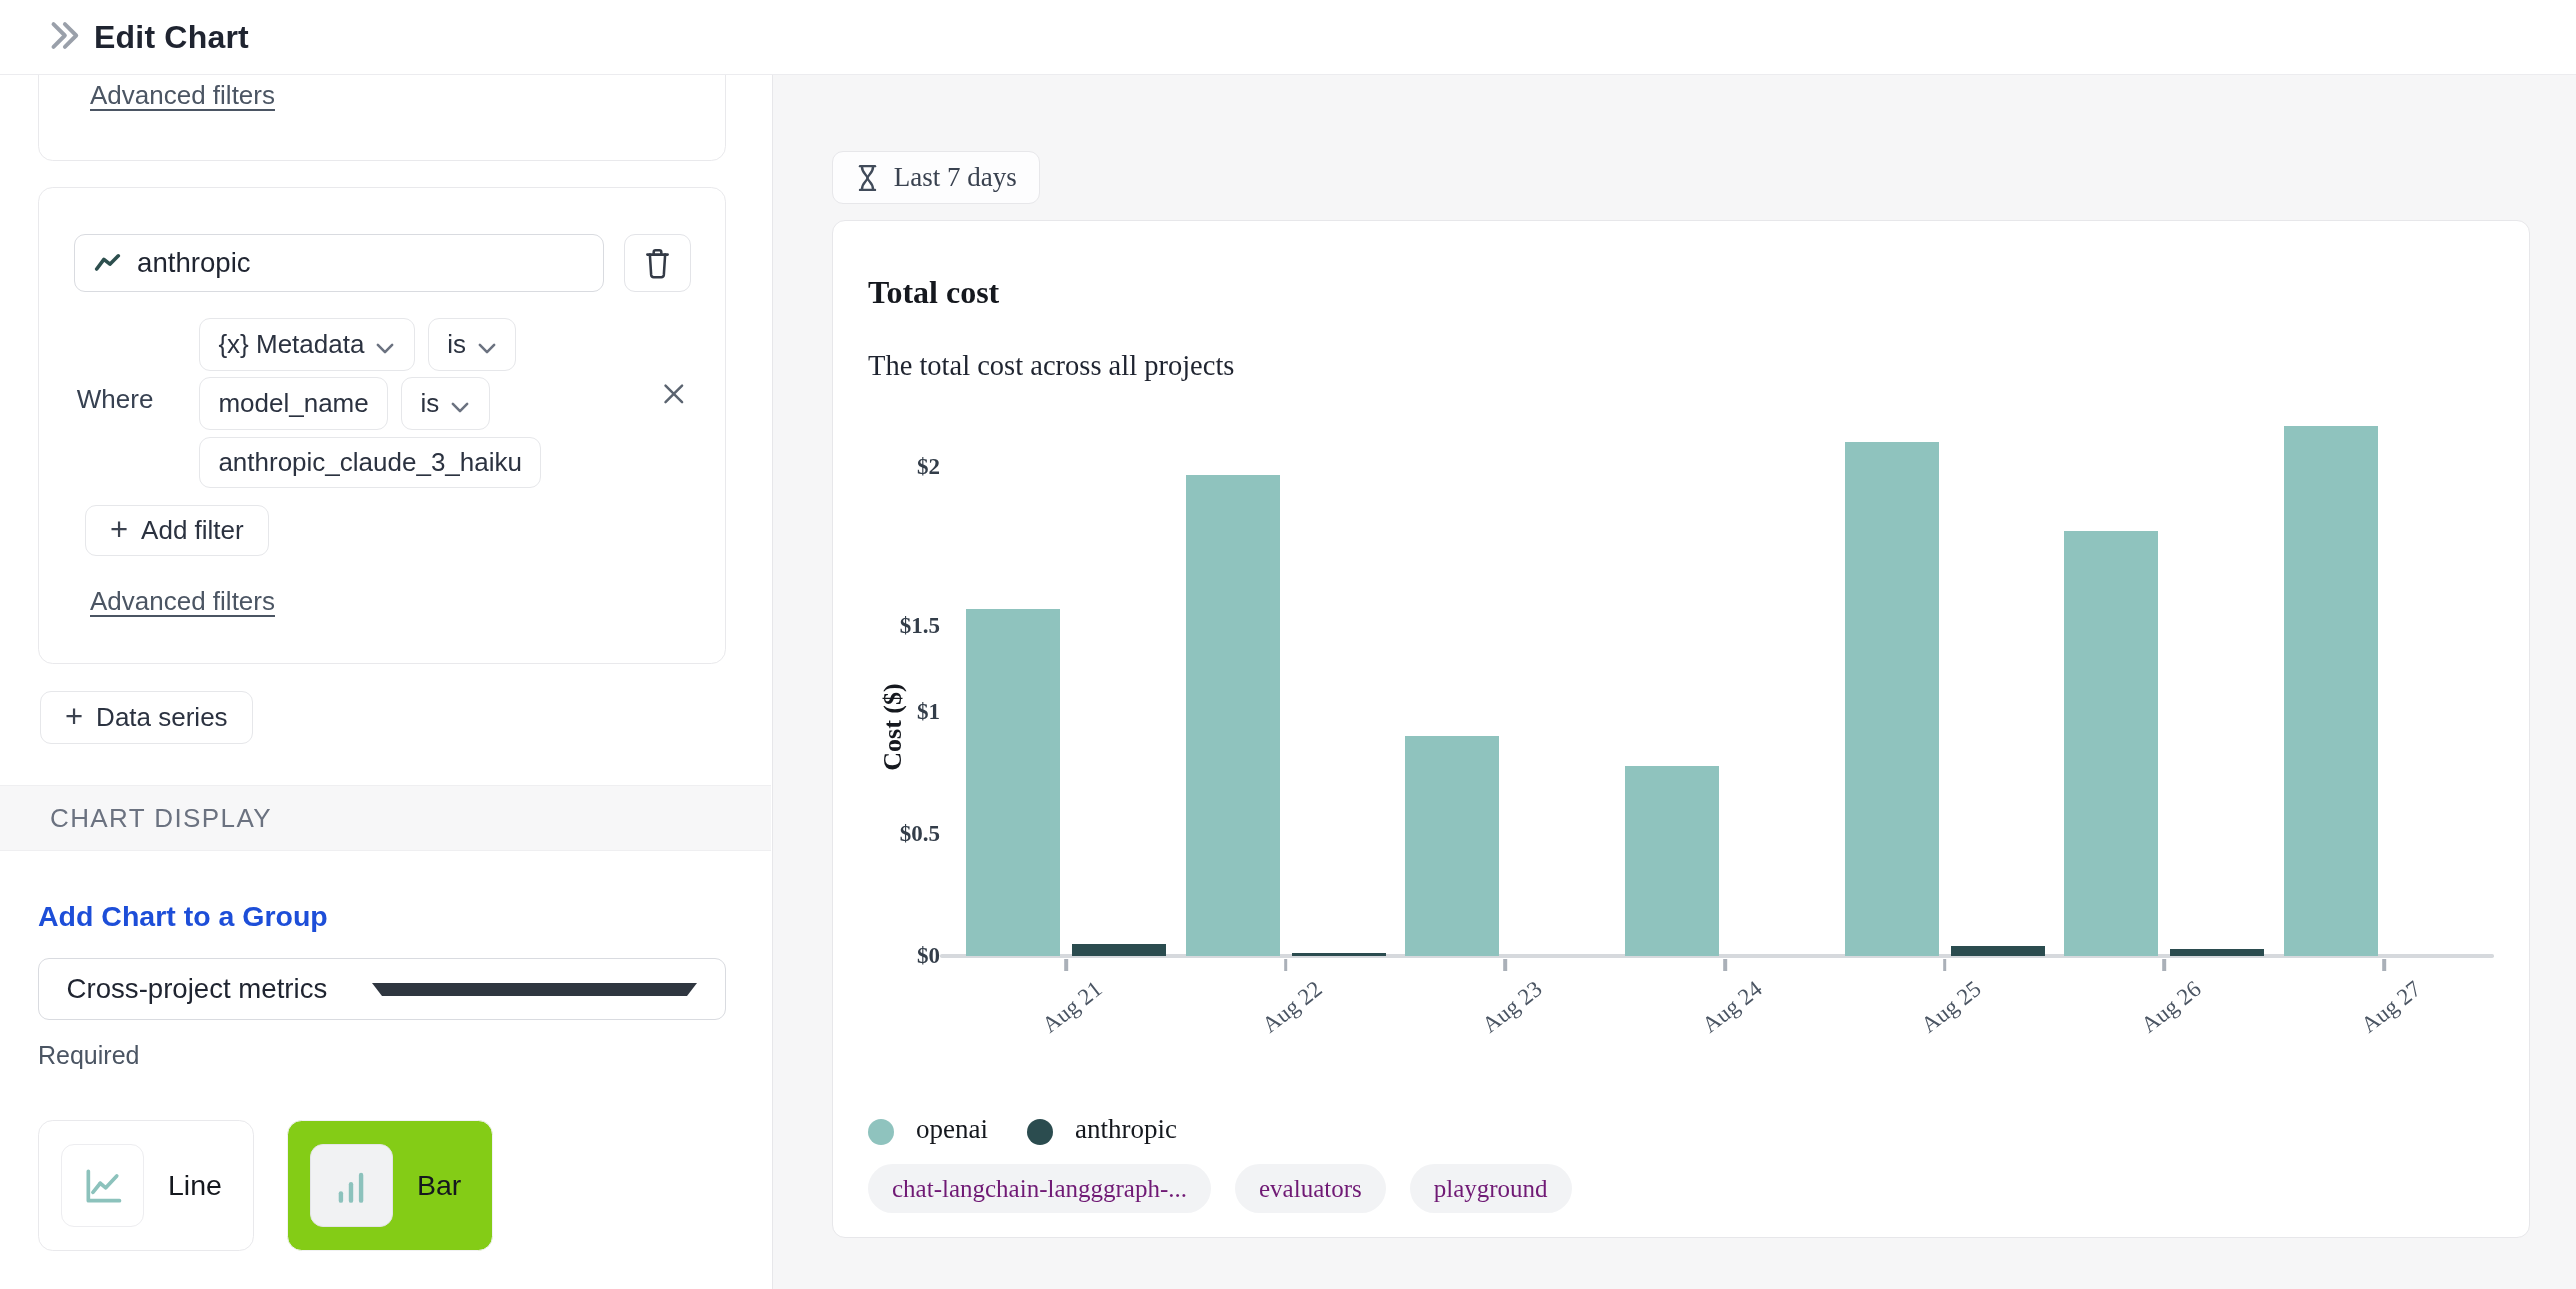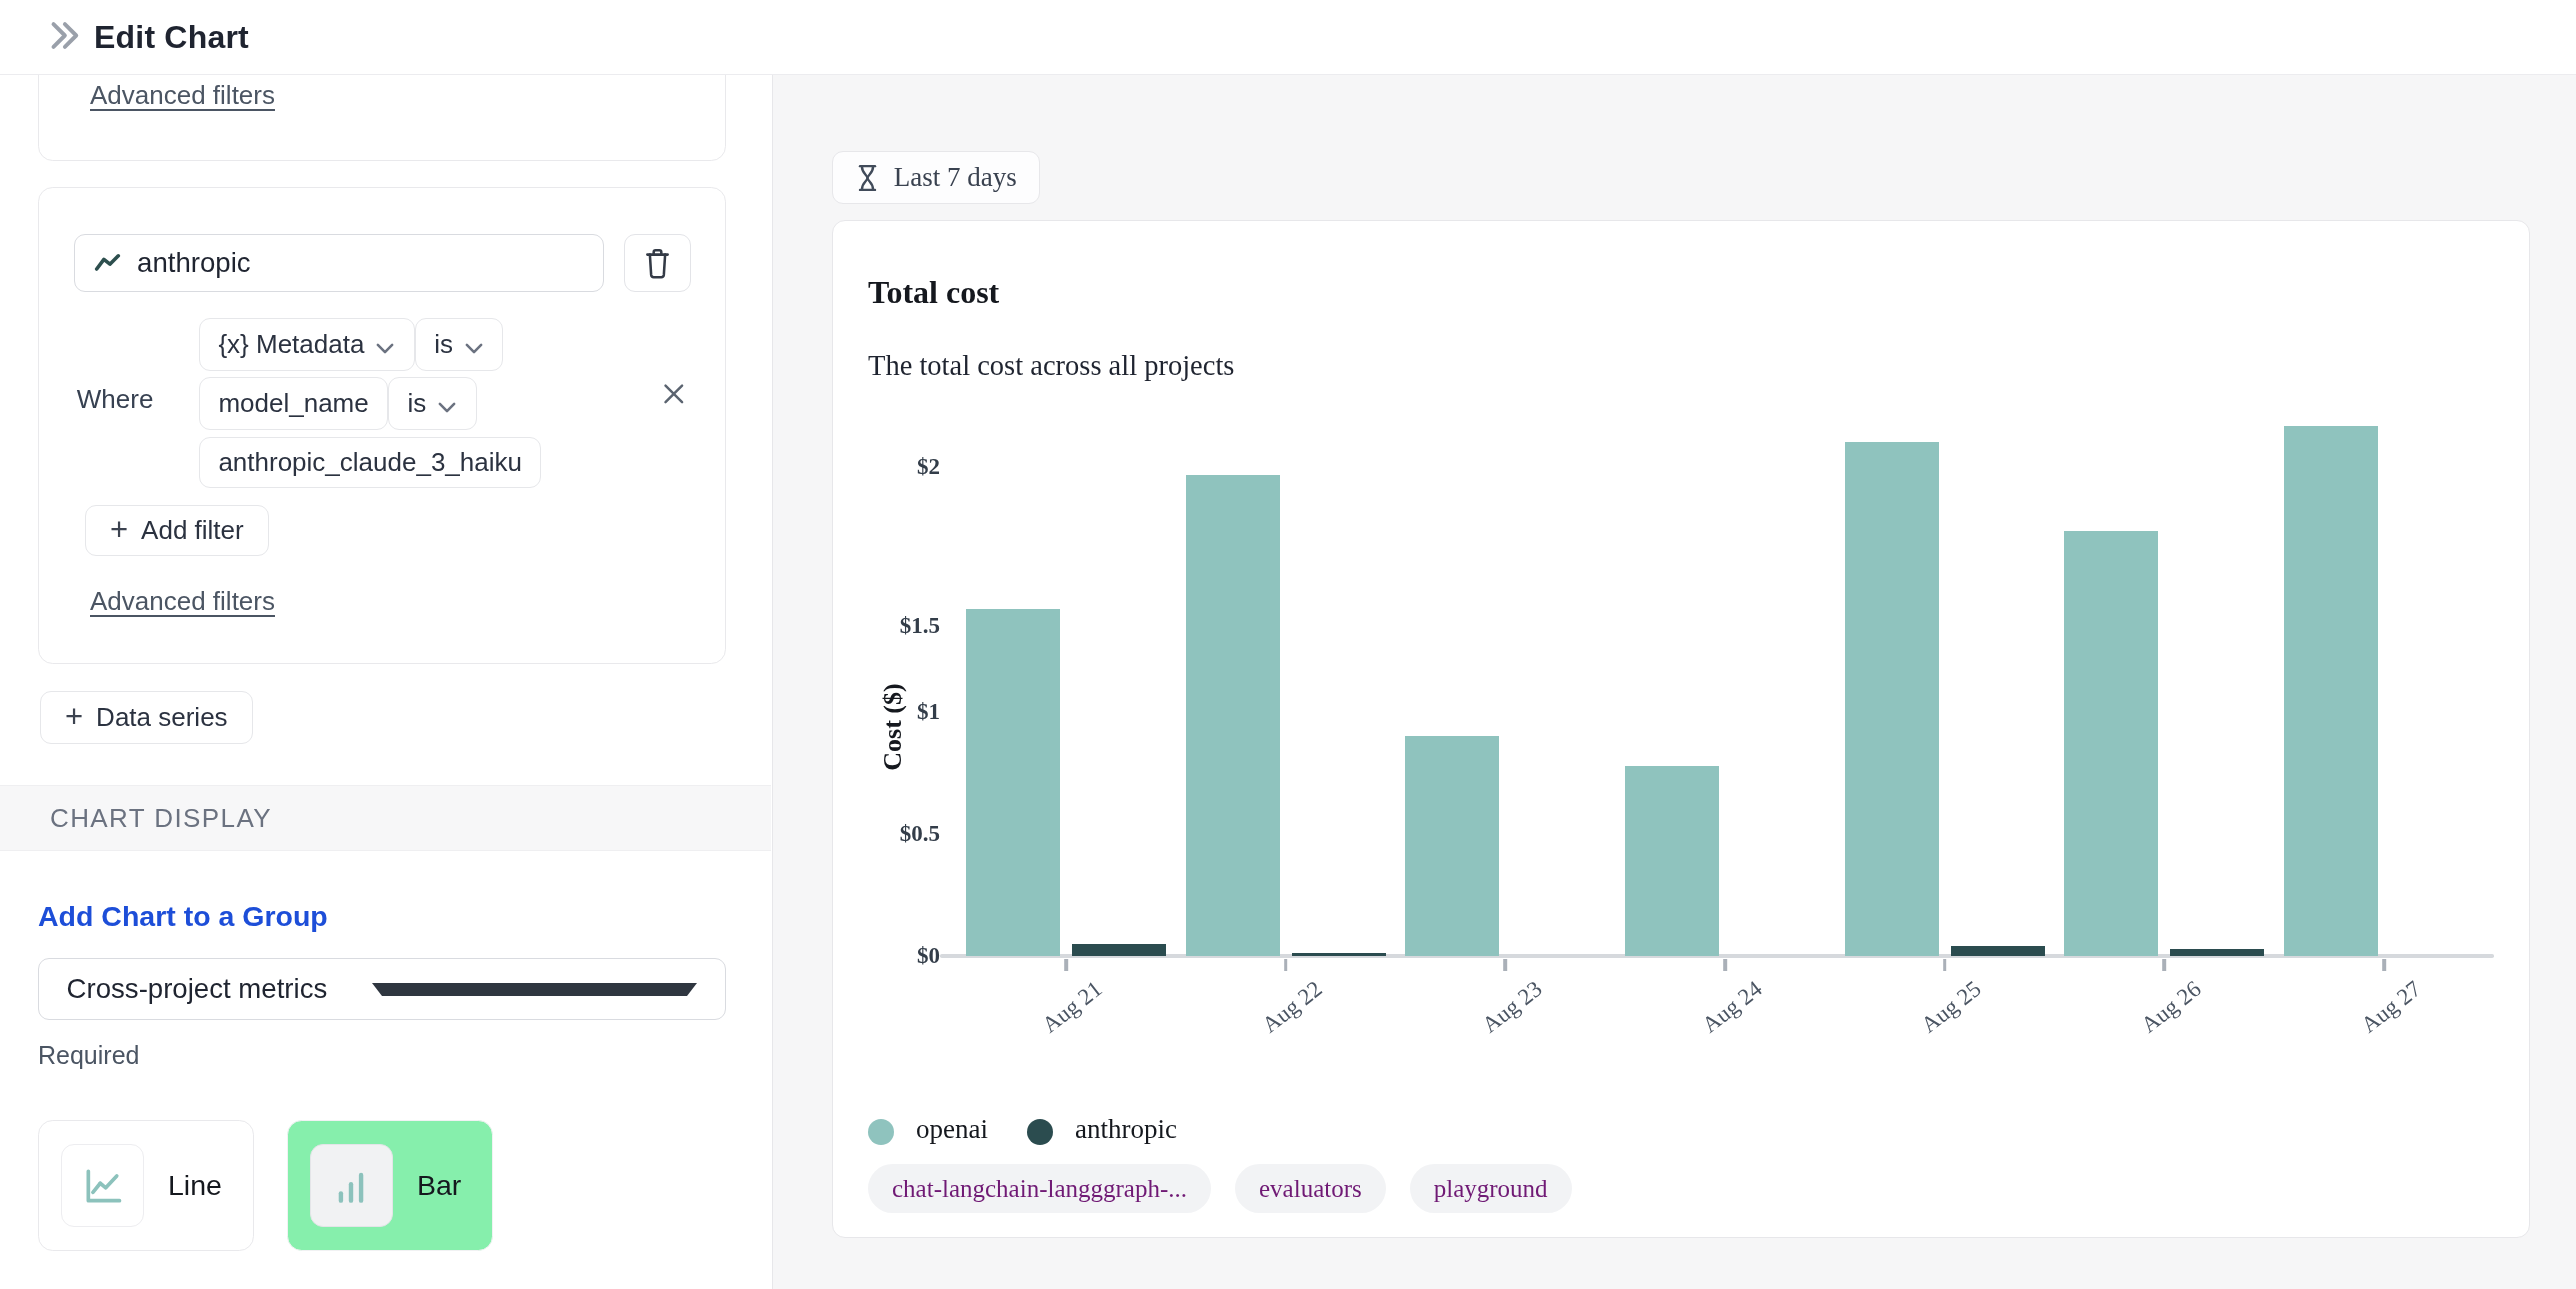--- a/index.html
+++ b/index.html
@@ -28,21 +28,21 @@
   .series-row { position:absolute; left:35px; top:46px; display:flex; gap:20px; }
   .series-input { width:530px; height:58px; border:1.8px solid #d9dbe0; border-radius:11px;
     display:flex; align-items:center; padding-left:18.4px; gap:14.7px; background:#fff; }
   .series-input span { font-size:27.6px; color:#1f2430; }
   .trash-btn { width:67px; height:58px; border:1.8px solid #e3e4e8; border-radius:11px;
     background:#fff; display:flex; align-items:center; justify-content:center; cursor:pointer; }
 
   .where-block { position:absolute; left:35px; right:35px; top:130px; }
   .where-label { position:absolute; left:2.8px; top:66px; font-size:26px; color:#374151; }
   .pill-rows { margin-left:125px; display:flex; flex-direction:column; gap:6.4px; }
-  .pill-row { display:flex; }
+  .pill-row { display:flex; gap:13px; }
   .pill { height:53px; border:1.8px solid #e6e7ea; border-radius:11px; background:#fff;
     display:inline-flex; align-items:center; padding:0 18.4px; gap:11px; font-size:26px; color:#2b3240; cursor:pointer; }
   .pill .chev { margin-top:3.7px; }
   .where-close { position:absolute; right:0px; top:61px; width:33px; height:33px;
     display:flex; align-items:center; justify-content:center; cursor:pointer; }
 
   .add-filter-btn { position:absolute; left:46px; top:317px; height:51px; padding:0 24px;
     border:1.8px solid #e6e7ea; border-radius:11px; background:#fff; display:inline-flex;
     align-items:center; gap:13px; font-size:26px; color:#2b3240; cursor:pointer; }
   .plus-glyph { font-size:31px; font-weight:400; color:#3c4350; line-height:1; margin-top:-2.8px; }
@@ -67,21 +67,21 @@
   .required-note { position:absolute; left:38px; top:966px; font-size:25px; color:#4b5563; }
 
   .type-row { position:absolute; left:38px; top:1045px; display:flex; gap:33px; }
   .type-btn { height:131px; border-radius:14.7px; display:flex; align-items:center;
     padding:0 31px 0 22px; gap:24px; cursor:pointer; }
   .type-btn .icon-box { width:83px; height:83px; border-radius:13px; display:flex;
     align-items:center; justify-content:center; }
   .type-btn span { font-size:28.5px; font-weight:500; color:#15181e;text-align:right; }
   .type-line { background:#fff; border:1.8px solid #e9e9ec; }
   .type-line .icon-box { background:#fff; border:1.8px solid #ededf0; }
-  .type-bar { background:#86efac; border:1.8px solid #f1f2f3; }
+  .type-bar { background:#84cc16; border:1.8px solid #f1f2f3; }
   .type-bar .icon-box { background:#f1f2f3; border:1.8px solid #e4e5e8; }
 
   
   .right-area { position:relative; flex:1; height:1215px; background:#f6f6f7;font-family:Liberation Serif, serif; }
   .range-pill { position:absolute; left:59px; top:76px; height:53px; padding:0 22px;
     background:#fdfdfe; border:1.8px solid #e7e7ea; border-radius:11px; display:inline-flex;
     align-items:center; gap:13.8px; cursor:pointer; }
   .range-pill span { font-size:27px; color:#3a4250; }
 
   .chart-card { position:absolute; left:59px; top:145px; width:1698px; height:1018px;

